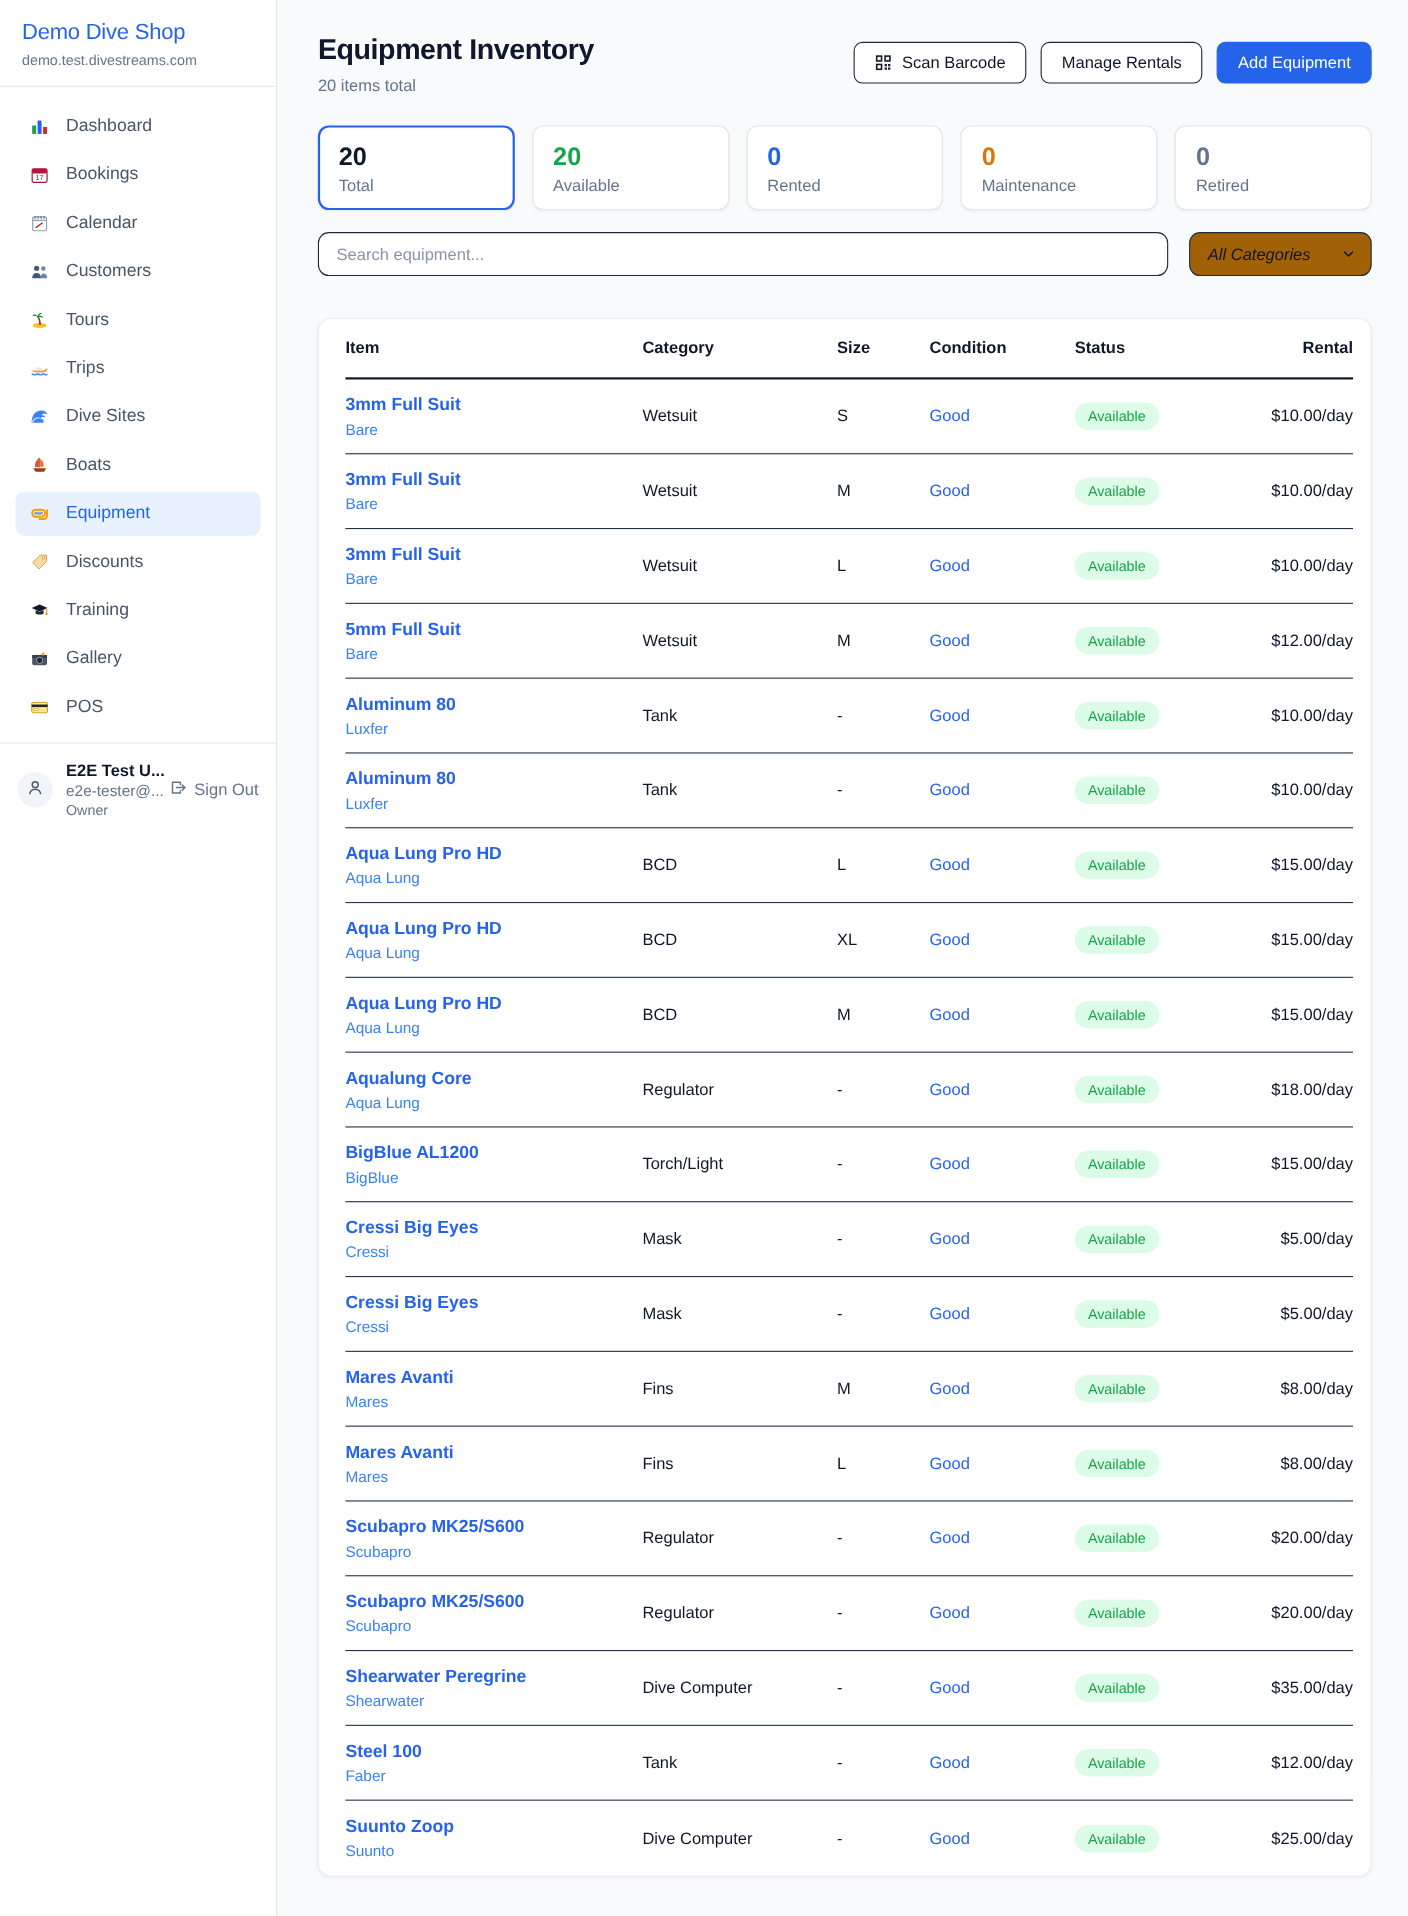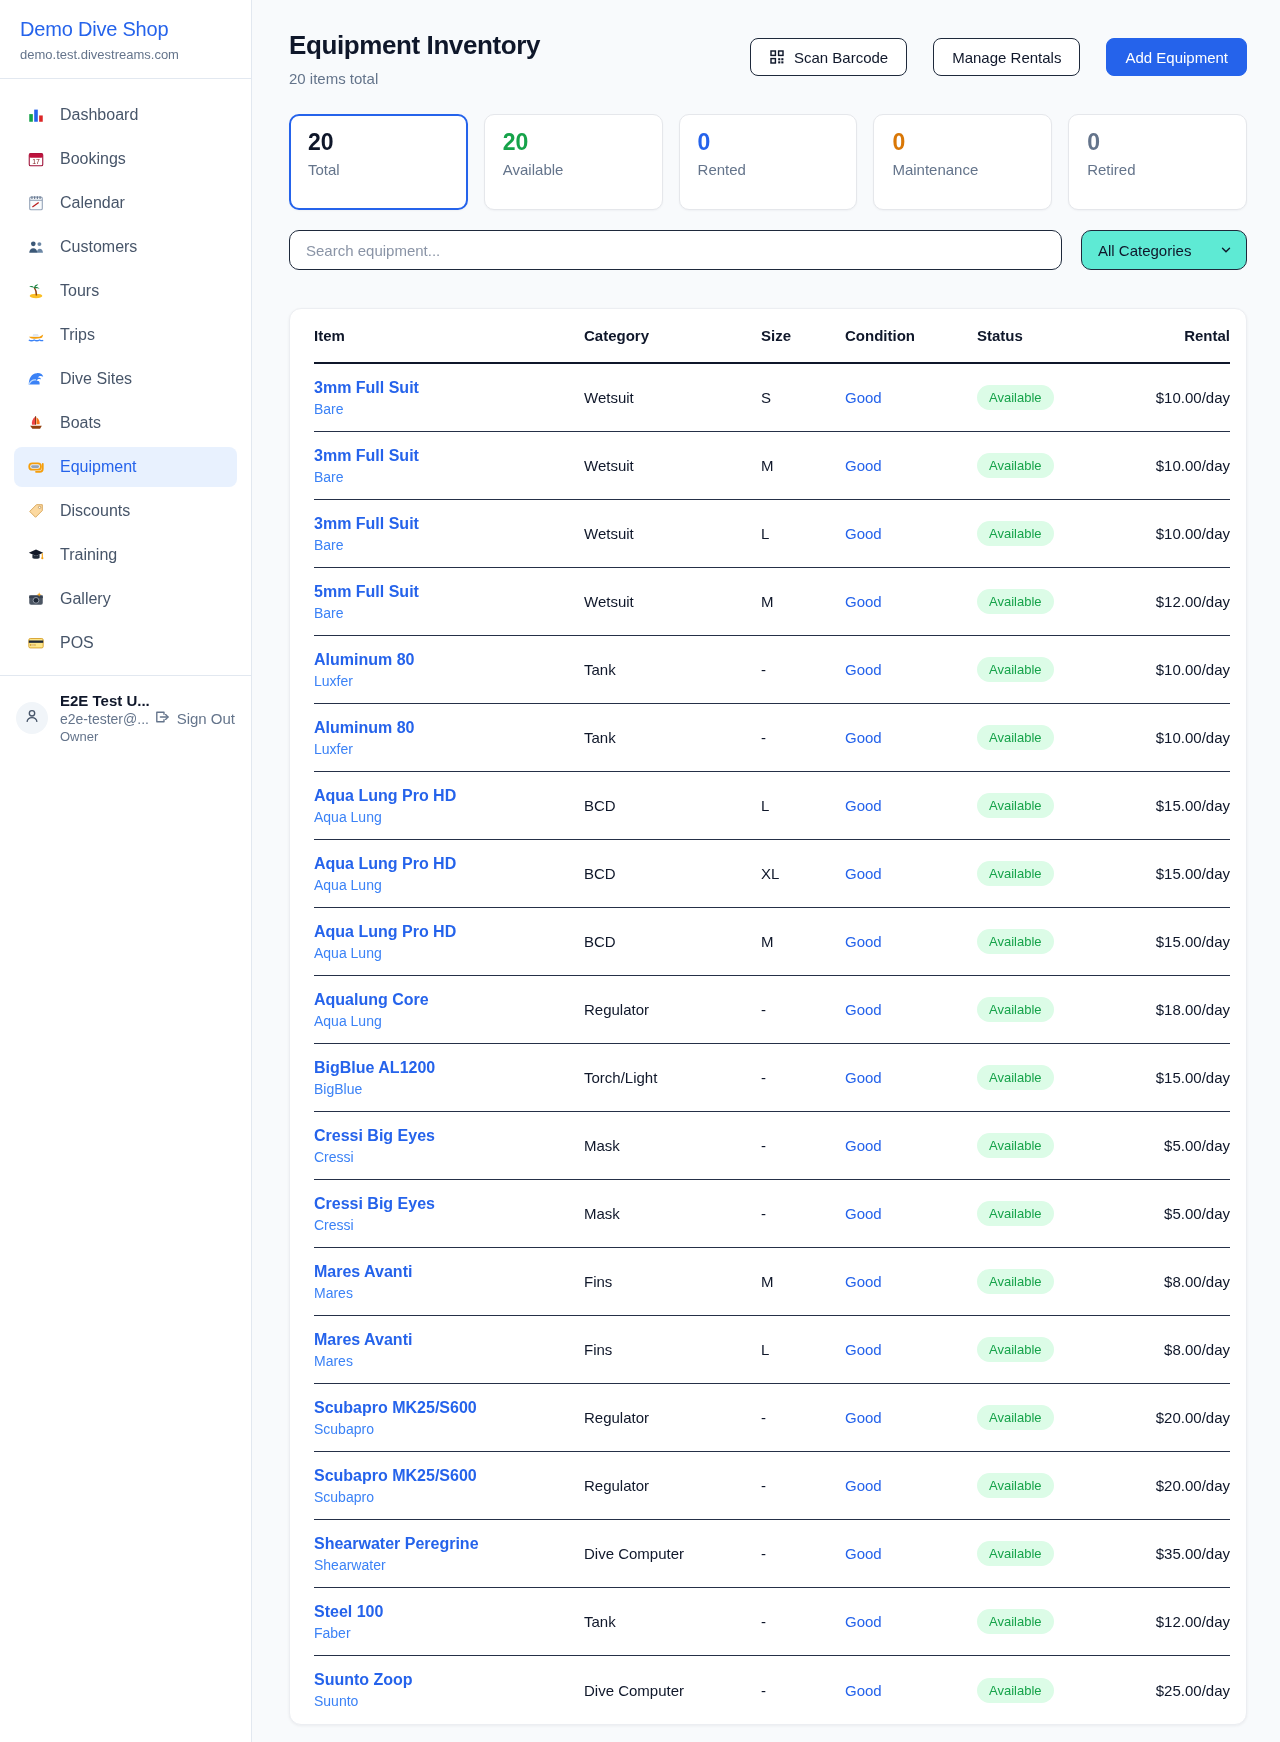--- a/index.html
+++ b/index.html
@@ -40,49 +40,49 @@
   .user-name { font-size:15px; font-weight:bold; color:#0f172a; white-space:nowrap; }
   .user-email { font-size:14px; color:#64748b; margin-top:2px; white-space:nowrap; }
   .user-role { font-size:13px; color:#64748b; margin-top:2px; }
   .signout { margin-left:auto; display:flex; align-items:center; gap:7px;
     color:#64748b; font-size:15px; cursor:pointer; white-space:nowrap; }
   
   .main { margin-left:252px; padding:30px 33px 30px 37px; }
   .page-header { display:flex; justify-content:space-between; align-items:flex-start; }
   .page-title { font-size:26px; font-weight:bold; letter-spacing:-0.4px; color:#0f172a; }
   .page-subtitle { font-size:15px; color:#64748b; margin-top:9px; }
-  .header-actions { display:flex; gap:26px; margin-top:8px; }
+  .header-actions { display:flex; gap:13px; margin-top:8px; }
   .btn {
     height:38px; border-radius:8px; display:inline-flex; align-items:center; gap:9px;
     padding:0 18px; font-size:15px; cursor:pointer; background:#fff;
     border:1.5px solid #1e293b; color:#0f172a; font-family:"Liberation Sans",sans-serif;
   }
   .btn-primary { background:#2563eb; border:1.5px solid #2563eb; color:#fff; font-weight:500; }
   
   .stats { display:grid; grid-template-columns:repeat(5,1fr); gap:16px; margin-top:27px; }
   .stat {
     background:#fff; border:1px solid #e5e7eb; border-radius:10px;
-    padding:14px 18px; height:96px; cursor:pointer;
+    padding:14px 18px; height:77px; cursor:pointer;
     box-shadow:0 1px 2px rgba(15,23,42,0.04);
   }
   .stat.selected { border:2px solid #2563eb; padding:13px 17px; }
   .stat-value { font-size:23px; font-weight:bold; line-height:1.2; }
   .stat-label { font-size:15px; color:#64748b; margin-top:4px; }
   
   .filters { display:flex; gap:19px; margin-top:20px; }
   .search-input {
     flex:1; height:40px; border:1.5px solid #1e293b; border-radius:10px;
     background:#fff; padding:0 16px; font-size:15px; color:#0f172a;
     font-family:"Liberation Sans",sans-serif; outline:none;
   }
   .search-input::placeholder { color:#8a94a6; }
   .category-select {
     width:166px; height:40px; border:1.5px solid #1e293b; border-radius:10px;
-    background:#5eead4; display:flex; align-items:center; justify-content:space-between;
-    padding:0 13px 0 16px; font-size:15px; color:#0f172a; cursor:pointer; flex:0 0 166px;
+    background:#a16207; display:flex; align-items:center; justify-content:space-between;
+    padding:0 13px 0 16px; font-size:15px; color:#0f172a; cursor:pointer; flex:0 0 166px;font-style:italic;
   }
   
   .table-card {
     background:#fff; border-radius:12px; margin-top:38px;
     border:1px solid #eceef2; box-shadow:0 1px 3px rgba(15,23,42,0.06);
     padding:0 16px 0 24px; overflow:hidden;
   }
   .t-grid { display:grid; grid-template-columns:270px 177px 84px 132px 174px 1fr; align-items:center; }
   .t-head { height:55px; border-bottom:2px solid #0f172a; }
   .t-head .th { font-size:15px; font-weight:bold; color:#0f172a; }

